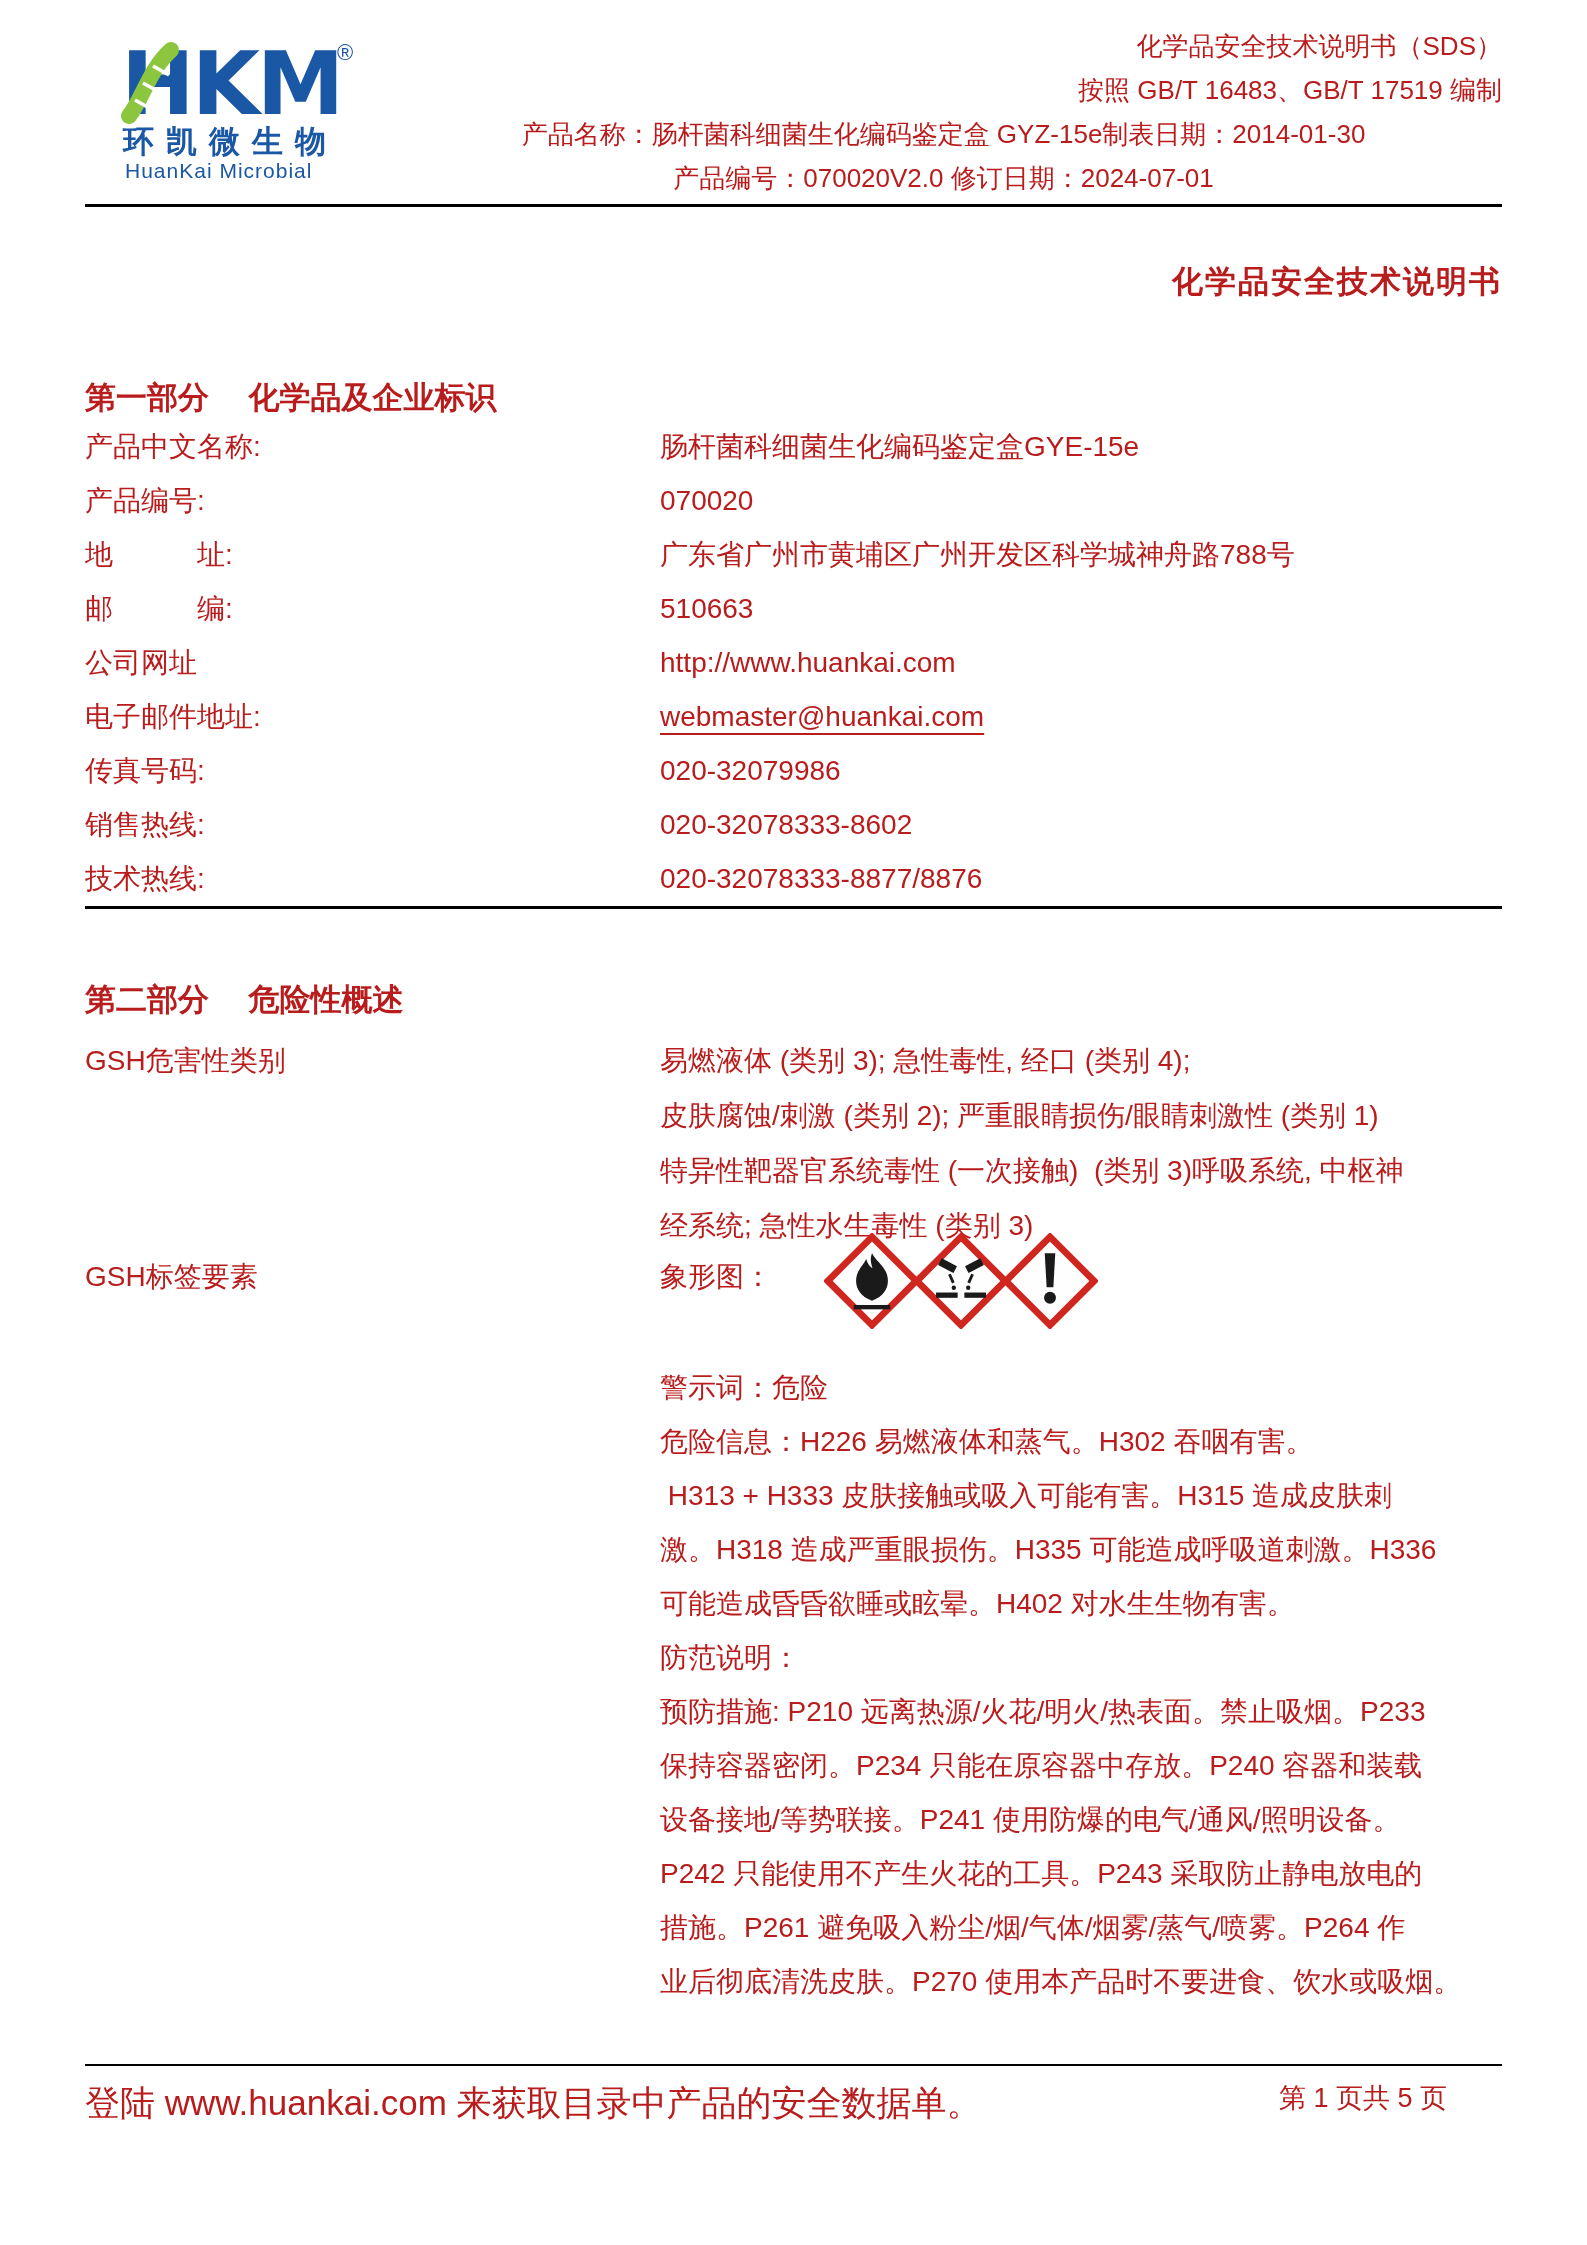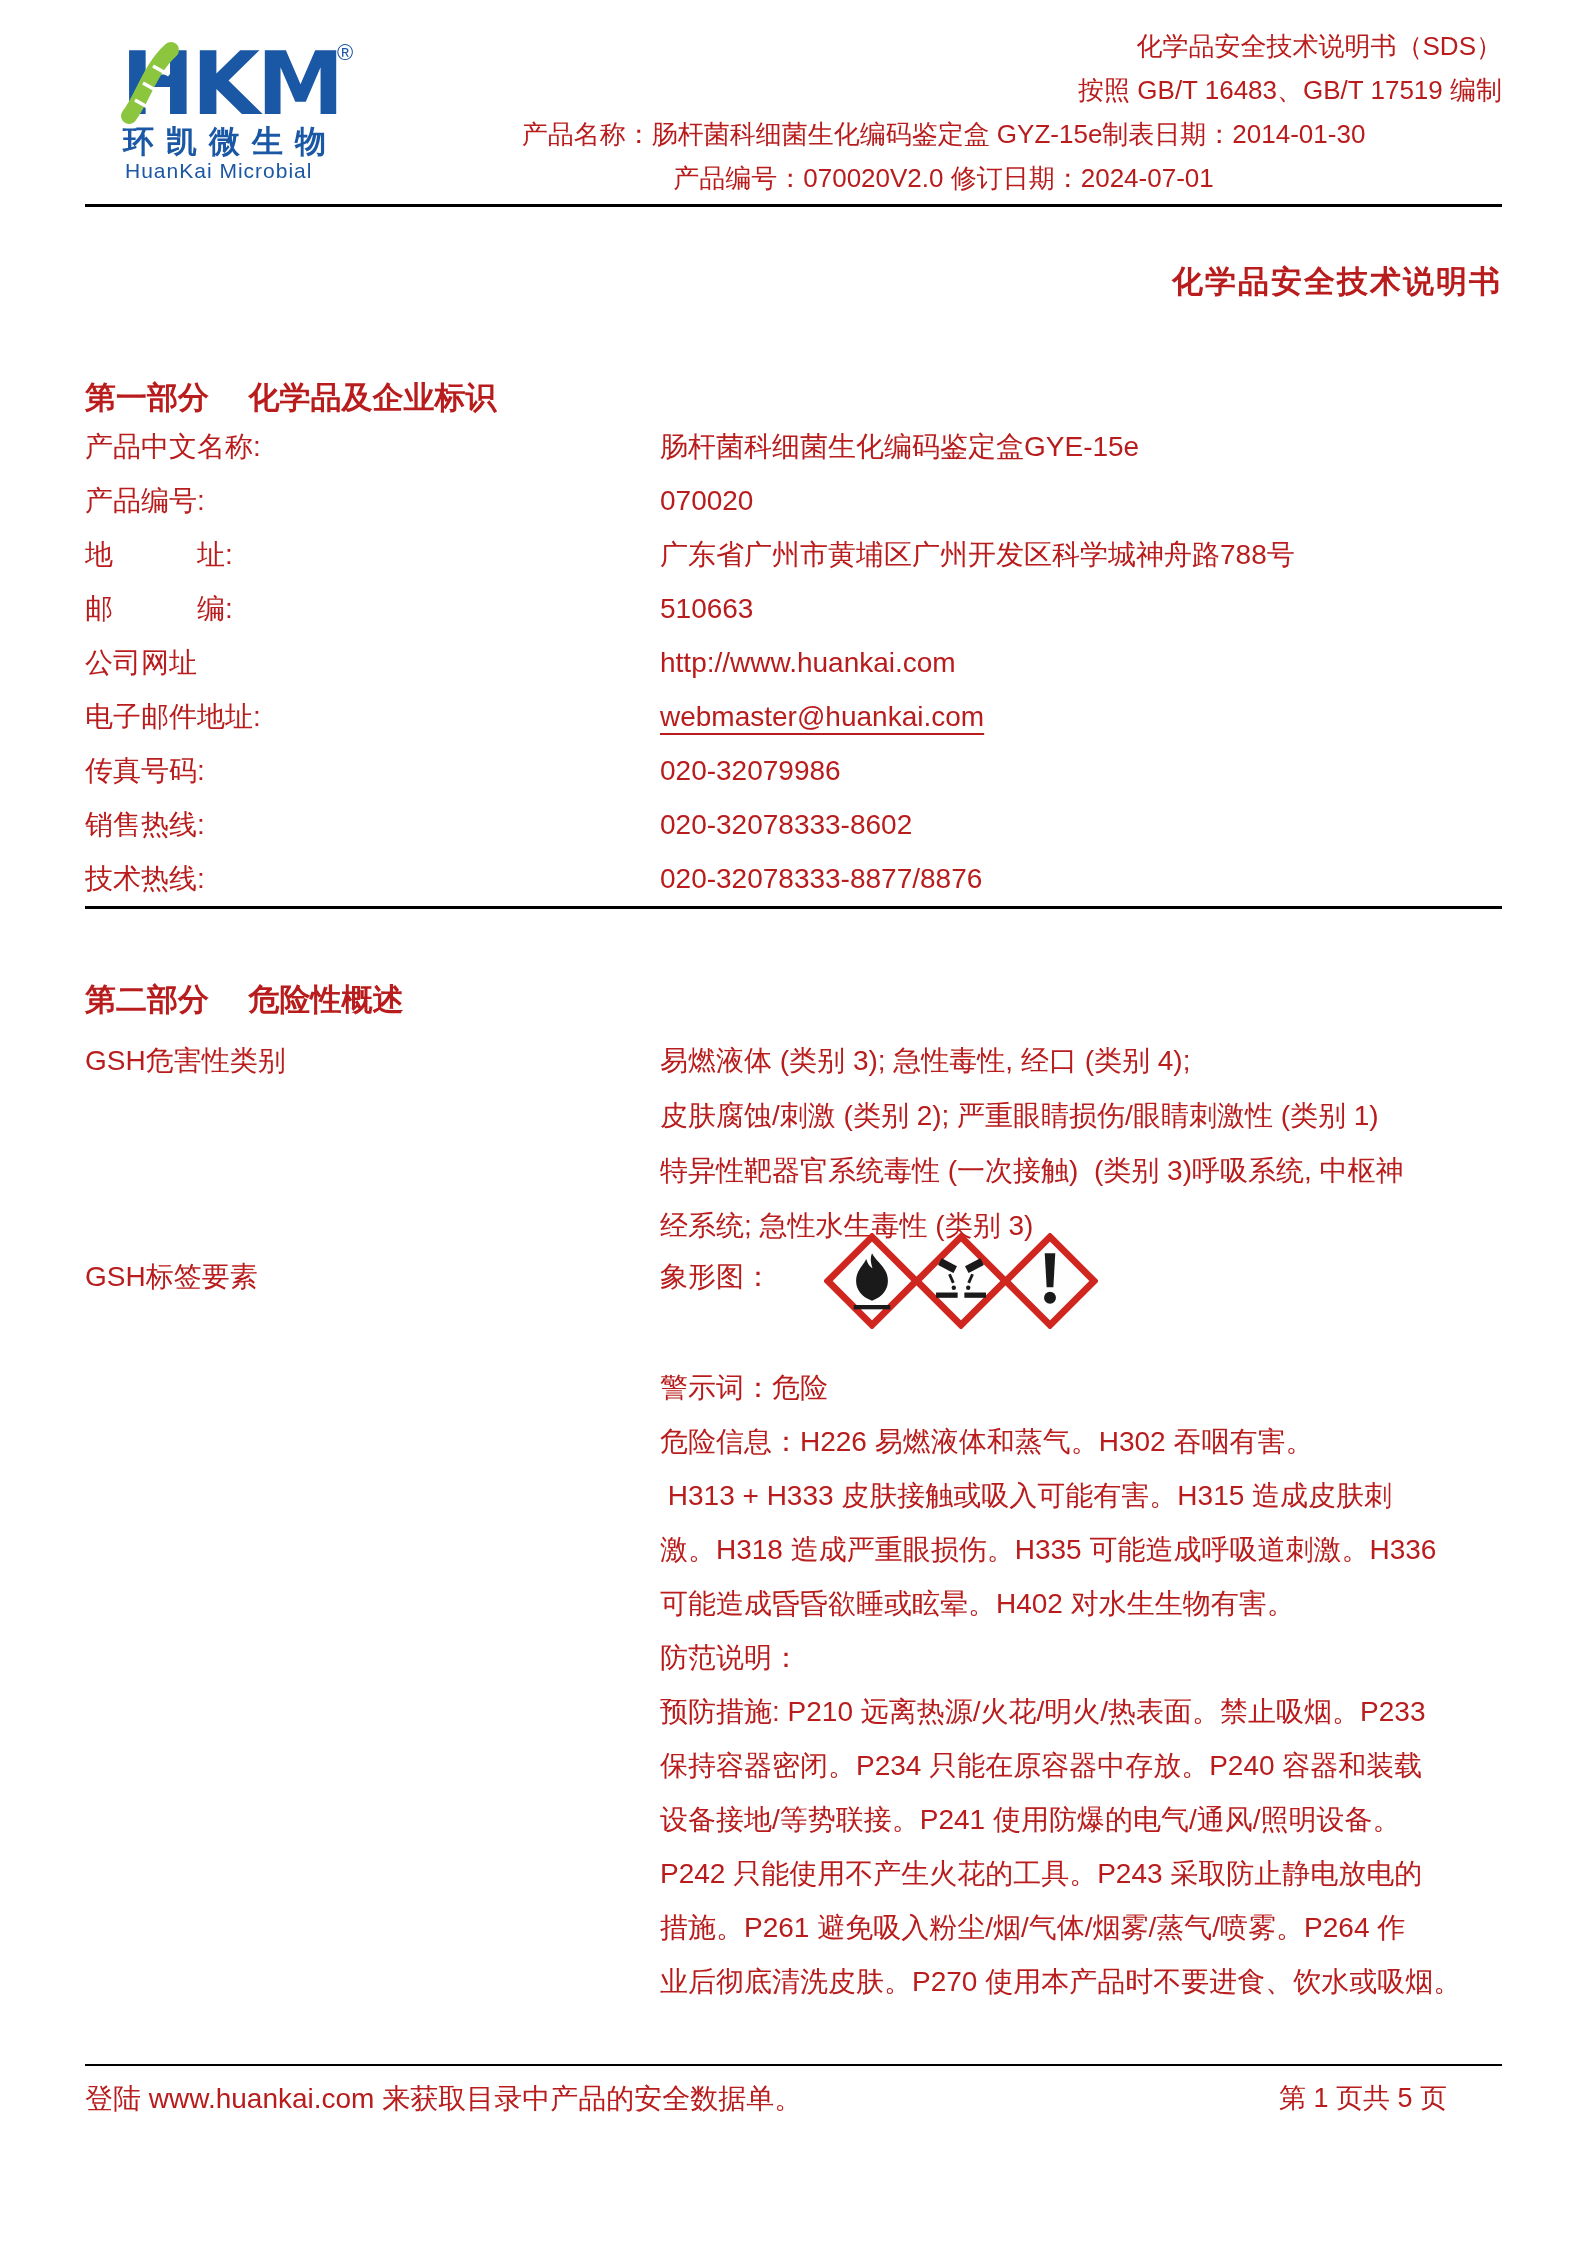--- a/index.html
+++ b/index.html
@@ -64,21 +64,21 @@
   .picto .sym{fill:#1a1a1a;}
   .picto .symline{stroke:#1a1a1a;stroke-width:3;fill:none;}
 
   
   .footer{
     position:absolute;left:85px;right:85px;top:2064px;
     border-top:2.5px solid #000;
     padding-top:14px;
     display:flex;justify-content:space-between;align-items:flex-start;
   }
-  .footer-left{font-size:28px;}
+  .footer-left{font-size:35px;}
   .footer-right{font-size:27px;padding-right:55px;}
 </style>
 </head>
 <body>
 
 <div class="page">
   <div class="content">
 
     <div class="header">
       <div class="logo-block">

